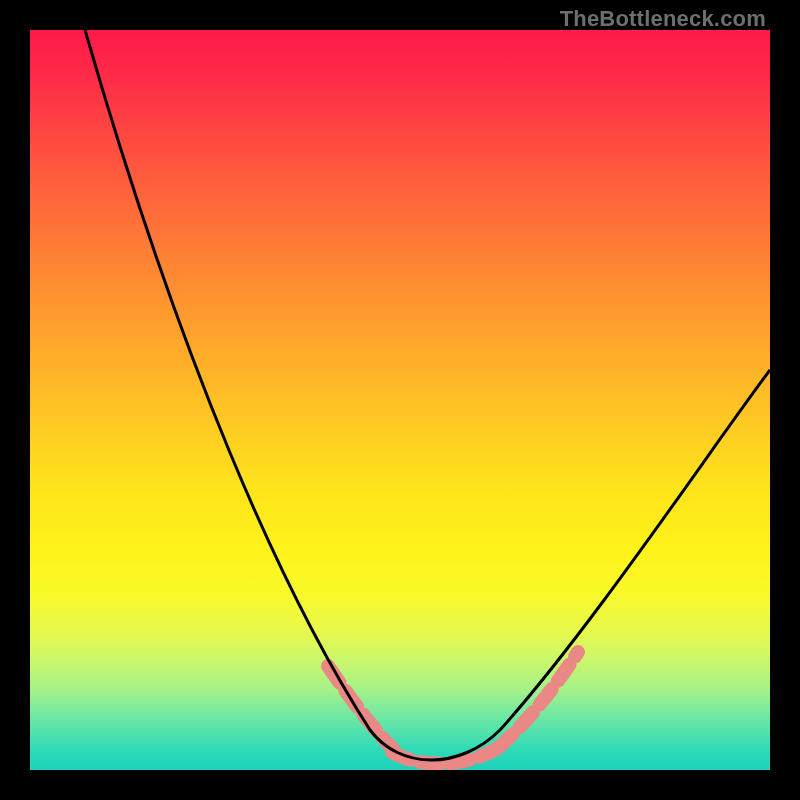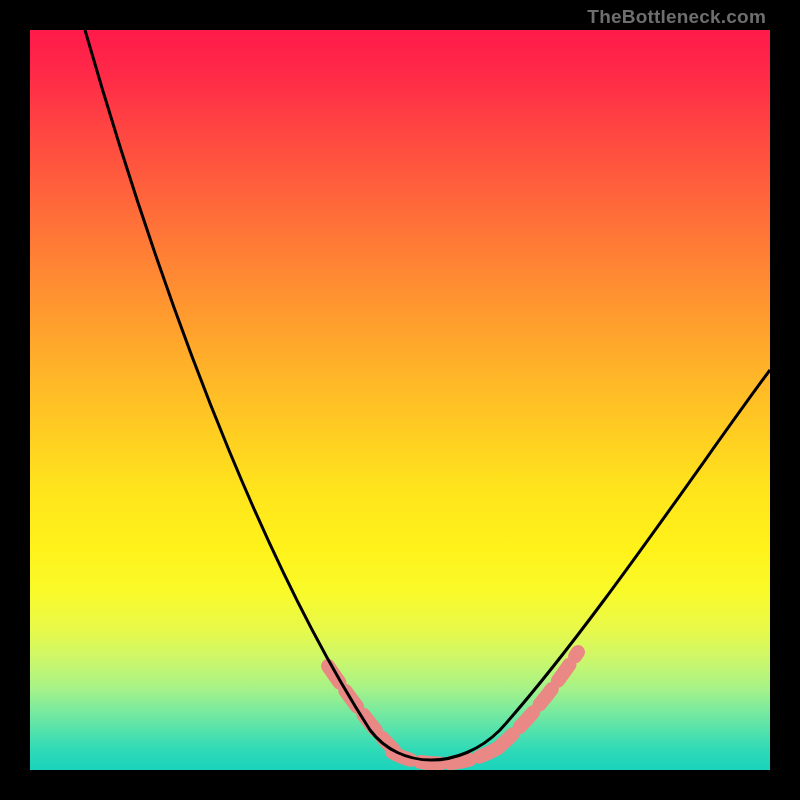--- a/index.html
+++ b/index.html
@@ -52,21 +52,21 @@
       #4fe1ae 95%,
       #2dd9b8 97.5%,
       #1ad3bc 100%
     );
   }
   .watermark {
     position: absolute;
     top: 6px;
     right: 34px;
     color: #6e6e6e;
-    font-size: 19px;
+    font-size: 22px;
     font-weight: 600;
     letter-spacing: 0.2px;
     z-index: 5;
   }
   svg.curve {
     position: absolute;
     left: 0;
     top: 0;
     width: 100%;
     height: 100%;

